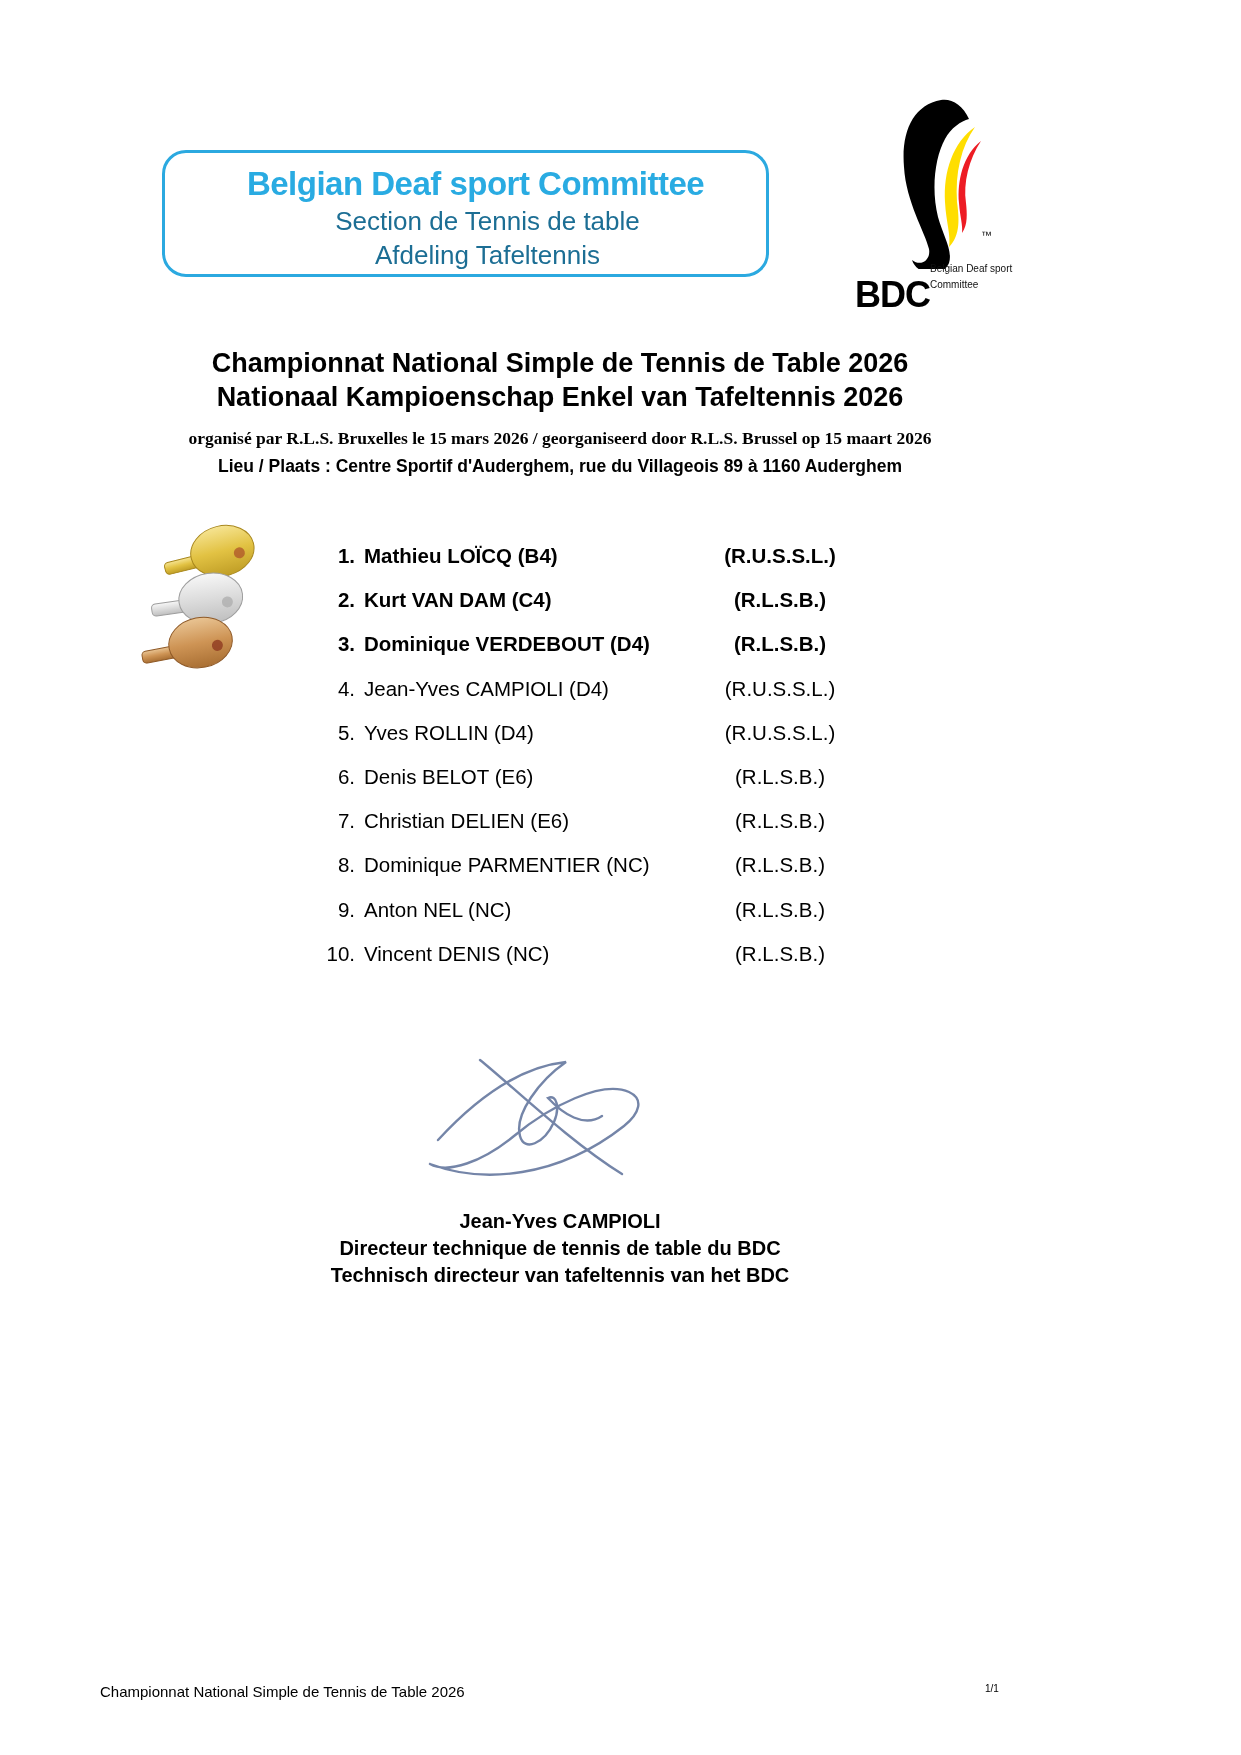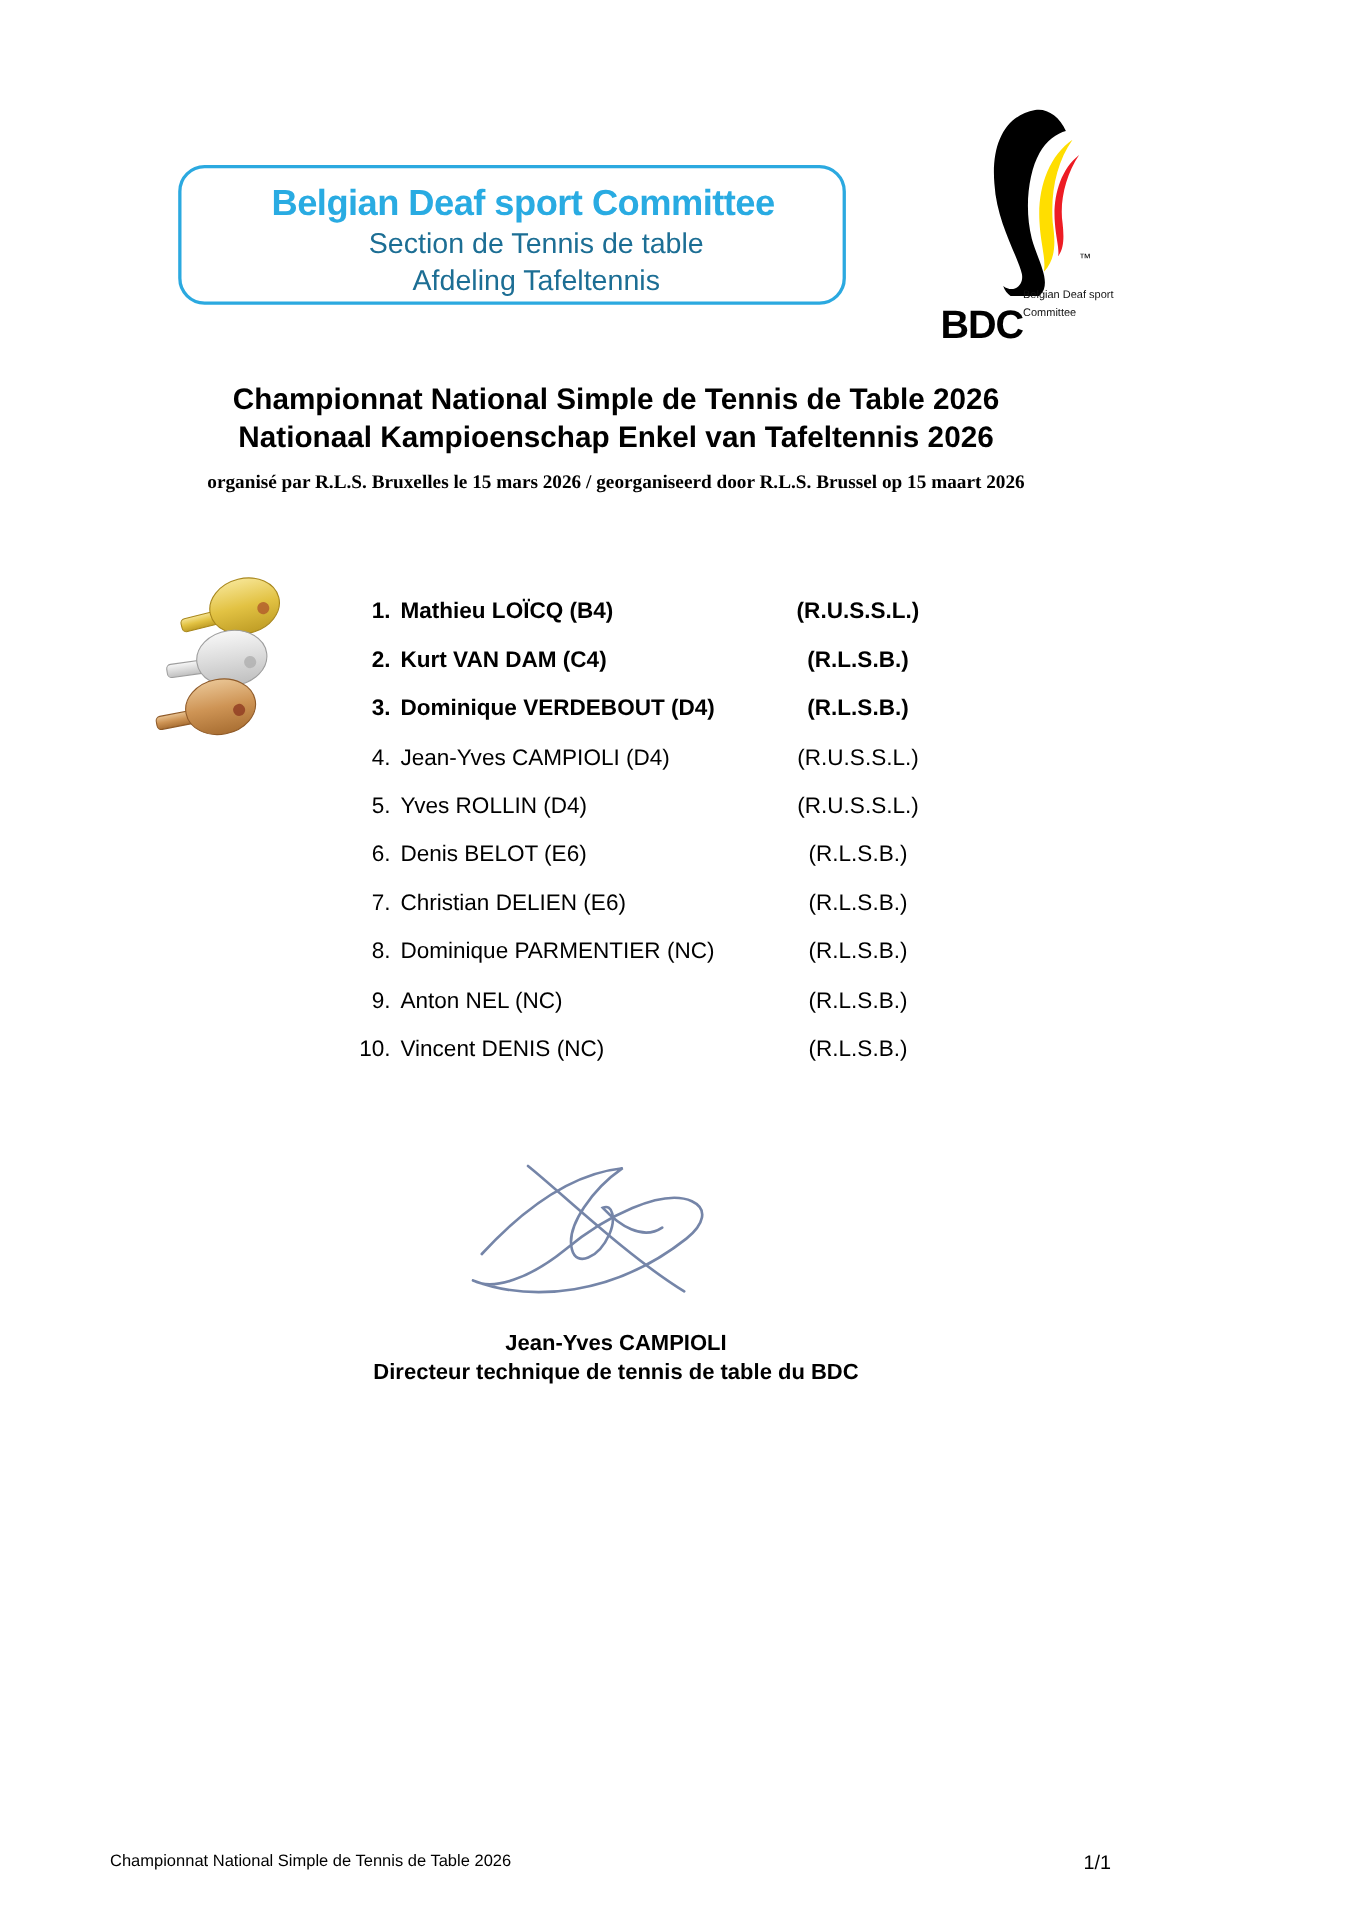--- a/index.html
+++ b/index.html
@@ -44,21 +44,21 @@
   .paddle-gold{left:162px;top:526px;transform:rotate(-14deg);}
   .paddle-silver{left:150px;top:572px;transform:rotate(-8deg);}
   .paddle-bronze{left:140px;top:617px;transform:rotate(-11deg);}
 
   
   .sig-svg{left:418px;top:1022px;width:250px;height:175px;}
   .sigblock{left:0;top:1208px;width:1120px;text-align:center;font-size:20px;font-weight:700;line-height:27px;}
 
   
   .footer-left{left:100px;top:1683px;font-size:15px;}
-  .footer-right{left:985px;top:1683px;font-size:18px;}
+  .footer-right{left:985px;top:1683px;font-size:10px;}
 </style>
 </head>
 <body>
 
 <div class="page">
 
   <div class="abs hdr-box">
     <div class="hdr-title">Belgian Deaf sport Committee</div>
     <div class="hdr-sub">Section de Tennis de table</div>
     <div class="hdr-sub">Afdeling Tafeltennis</div>
@@ -73,20 +73,21 @@
   <span class="abs logo-bdc">BDC</span>
   <div class="abs logo-cap">
     <div>Belgian Deaf sport</div>
     <div>Committee</div>
   </div>
 
   <div class="abs titleblock">
     <div class="ev-title">Championnat National Simple de Tennis de Table 2026</div>
     <div class="ev-title">Nationaal Kampioenschap Enkel van Tafeltennis 2026</div>
     <div class="ev-sub ev-org">organisé par R.L.S. Bruxelles le 15 mars 2026 / georganiseerd door R.L.S. Brussel op 15 maart 2026</div>
+    <div class="ev-sub">Lieu / Plaats : Centre Sportif d'Auderghem, rue du Villageois 89 à 1160 Auderghem</div>
   </div>
 
   <div class="paddle paddle-gold">
     <svg viewBox="0 0 96 58" aria-hidden="true">
       <defs>
         <linearGradient id="gld" x1="0" y1="0" x2="0" y2="1">
           <stop offset="0" stop-color="#F6E492"></stop>
             <stop offset="0.5" stop-color="#E2C243"></stop>
             <stop offset="1" stop-color="#C09E26"></stop>
         </linearGradient>
@@ -180,18 +181,19 @@
     <g fill="none" stroke="#66789F" stroke-width="2.4" stroke-linecap="round" opacity="0.9">
       <path d="M 20,118 C 55,80 100,45 148,40 C 122,58 96,92 102,114 C 106,130 126,122 136,100 C 142,86 139,72 130,76 C 145,92 166,106 184,94"></path>
       <path d="M 12,142 C 65,162 140,156 206,104 C 222,91 226,77 211,70 C 184,58 132,84 96,114 C 64,140 30,152 12,142"></path>
       <path d="M 62,38 C 92,62 152,120 204,152"></path>
     </g>
   </svg>
 
   <div class="abs sigblock">
     <div>Jean-Yves CAMPIOLI</div>
     <div>Directeur technique de tennis de table du BDC</div>
+    <div>Technisch directeur van tafeltennis van het BDC</div>
   </div>
 
   <div class="abs footer-left">Championnat National Simple de Tennis de Table 2026</div>
   <div class="abs footer-right">1/1</div>
 
 </div>
 
 </body></html>

